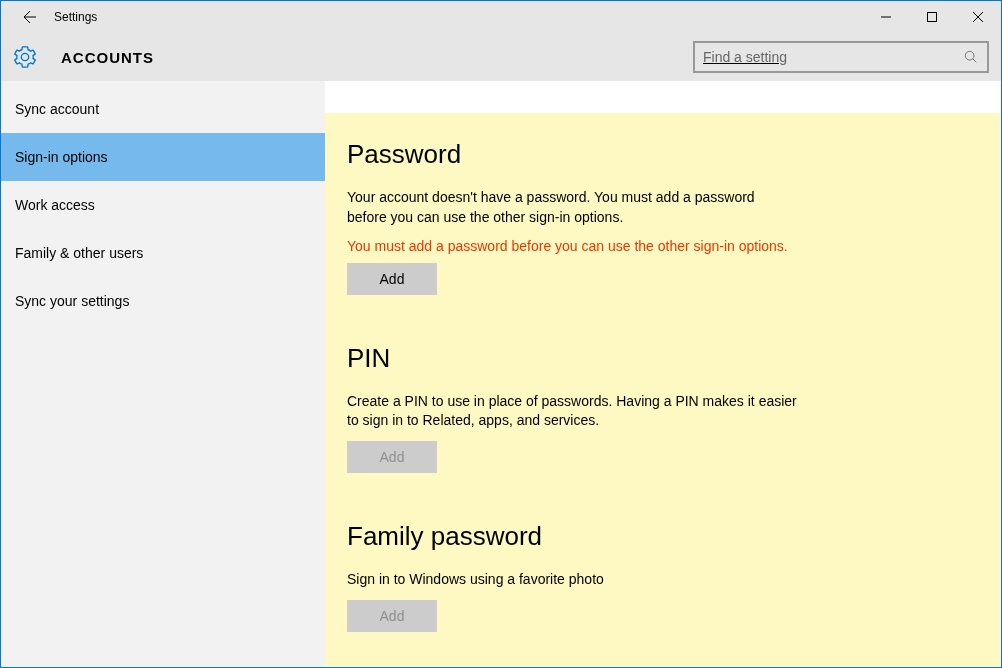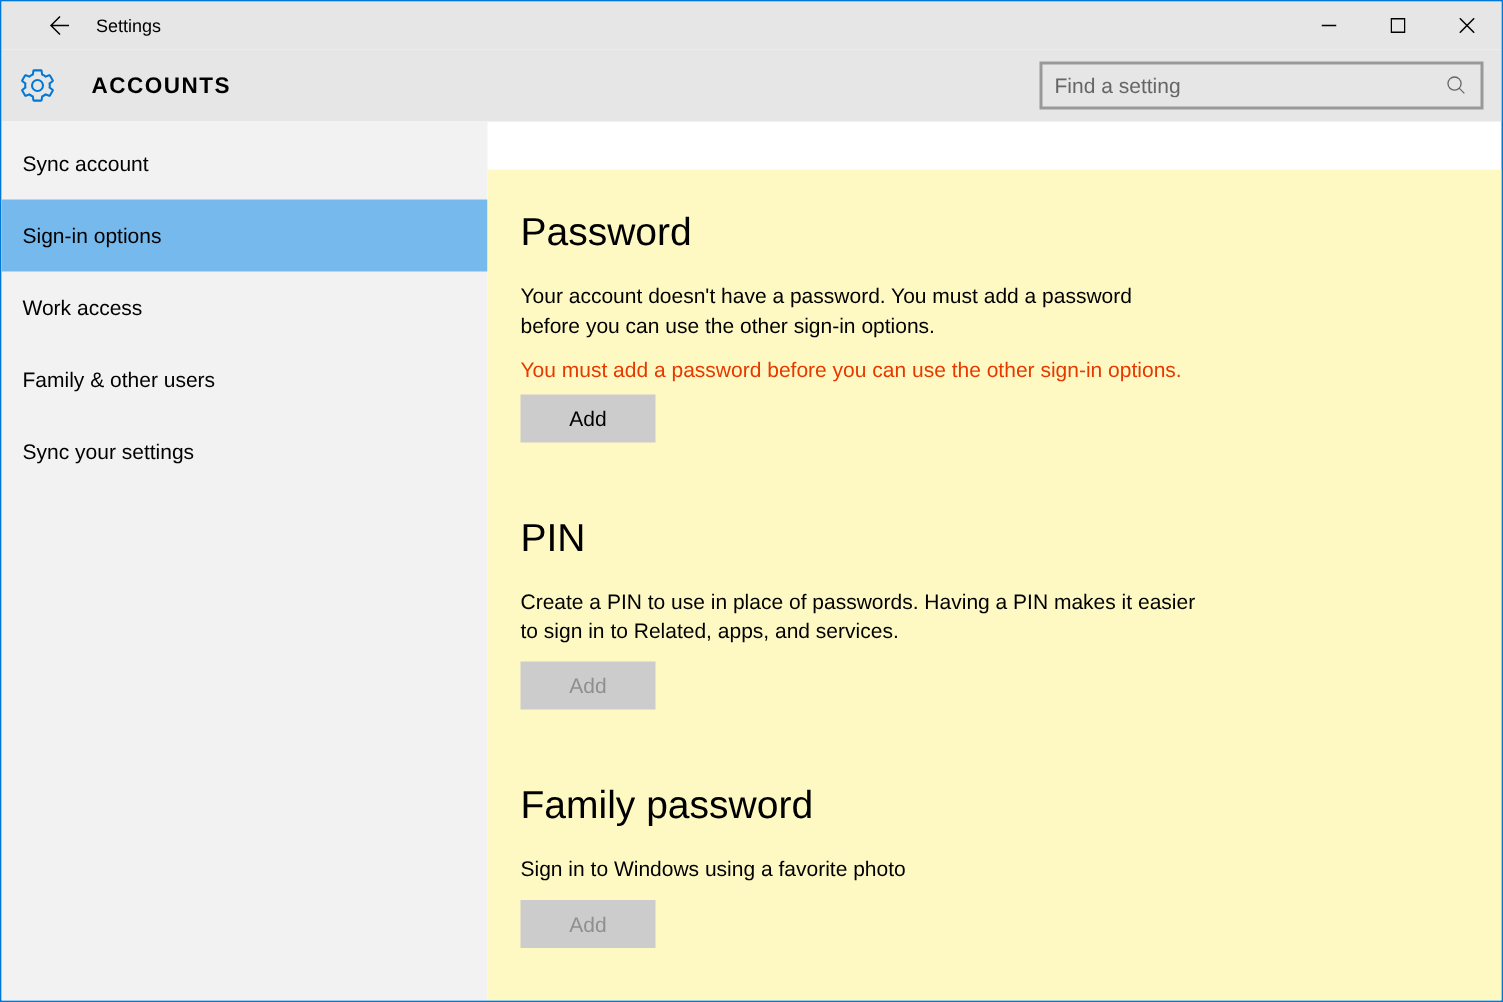--- a/index.html
+++ b/index.html
@@ -13,21 +13,21 @@
       width: 1002px;
       height: 668px;
       overflow: hidden;
       border: 1px solid #0078d7;
     }
     .titlebar {
       height: 32px;
       background: #e6e6e6;
       display: flex;
       align-items: center;
-      padding-left: 23px;
+      padding-left: 13px;
     }
     .titlebar-back {
       width: 32px;
       height: 32px;
       display: flex;
       align-items: center;
       justify-content: center;
       cursor: pointer;
     }
     .titlebar-title {
@@ -70,20 +70,21 @@
     }
     .search-box {
       margin-left: auto;
       width: 296px;
       height: 32px;
       border: 2px solid #999;
       background: #e6e6e6;
       display: flex;
       align-items: center;
       padding: 0 8px;
+      text-decoration: underline;
     }
     .search-input {
       flex: 1;
       border: none;
       background: transparent;
       font-size: 14px;
       color: #666;
       outline: none;
     }
     .search-input::placeholder {

